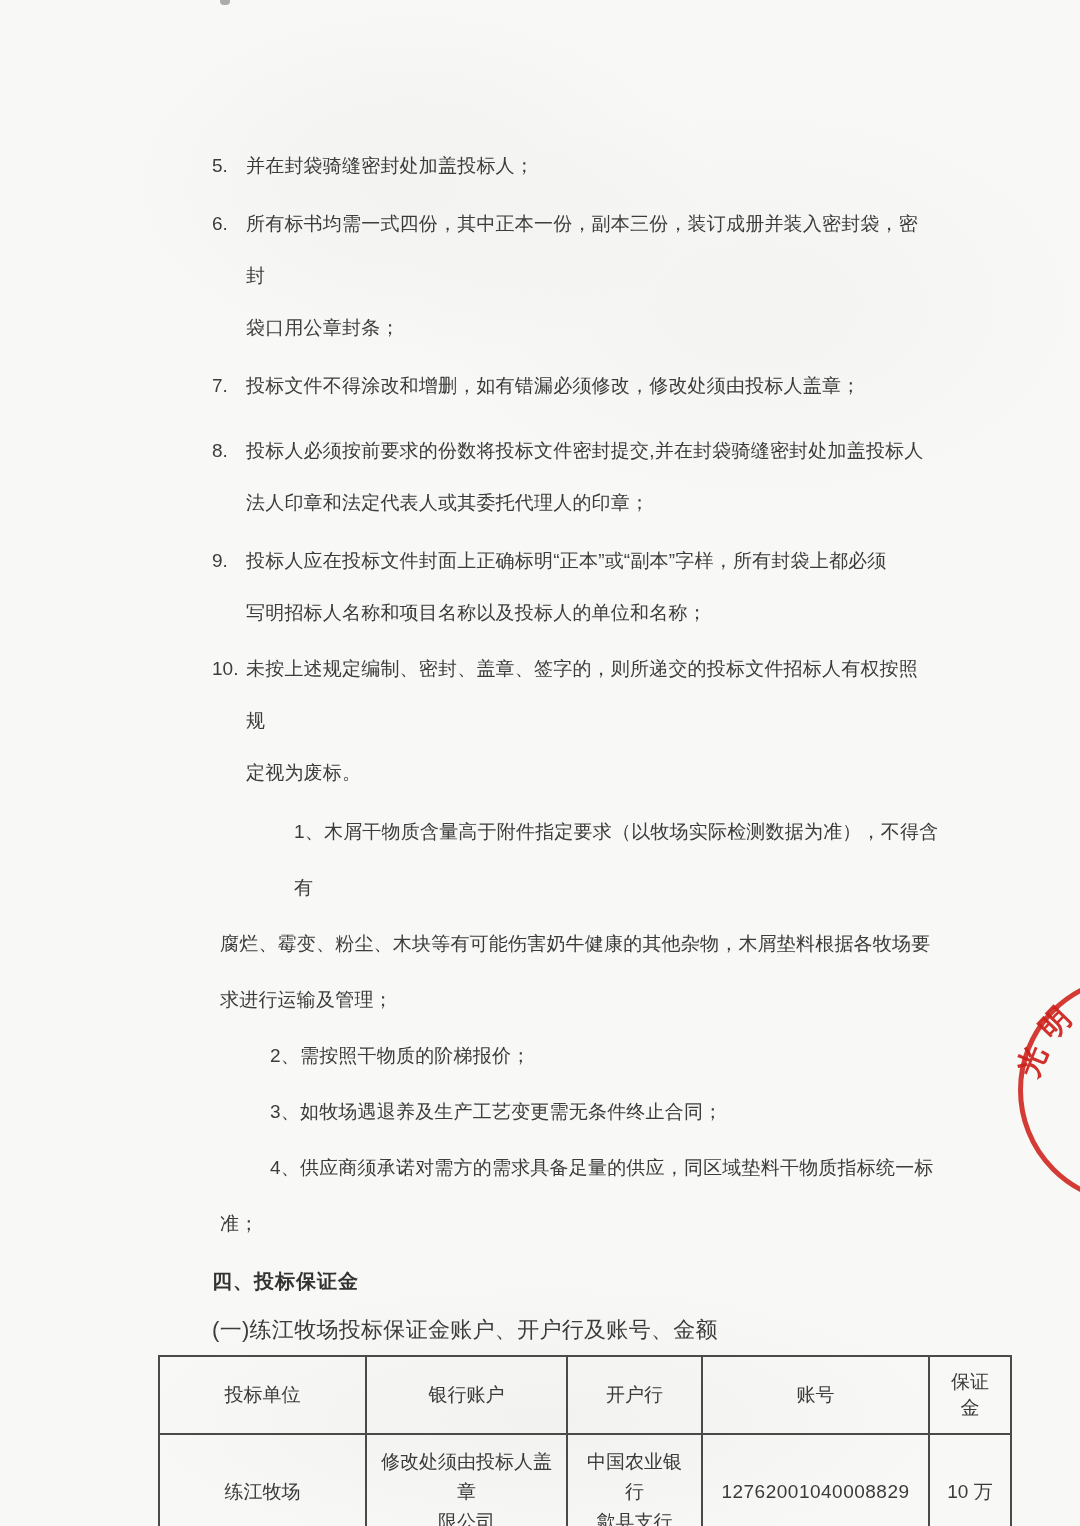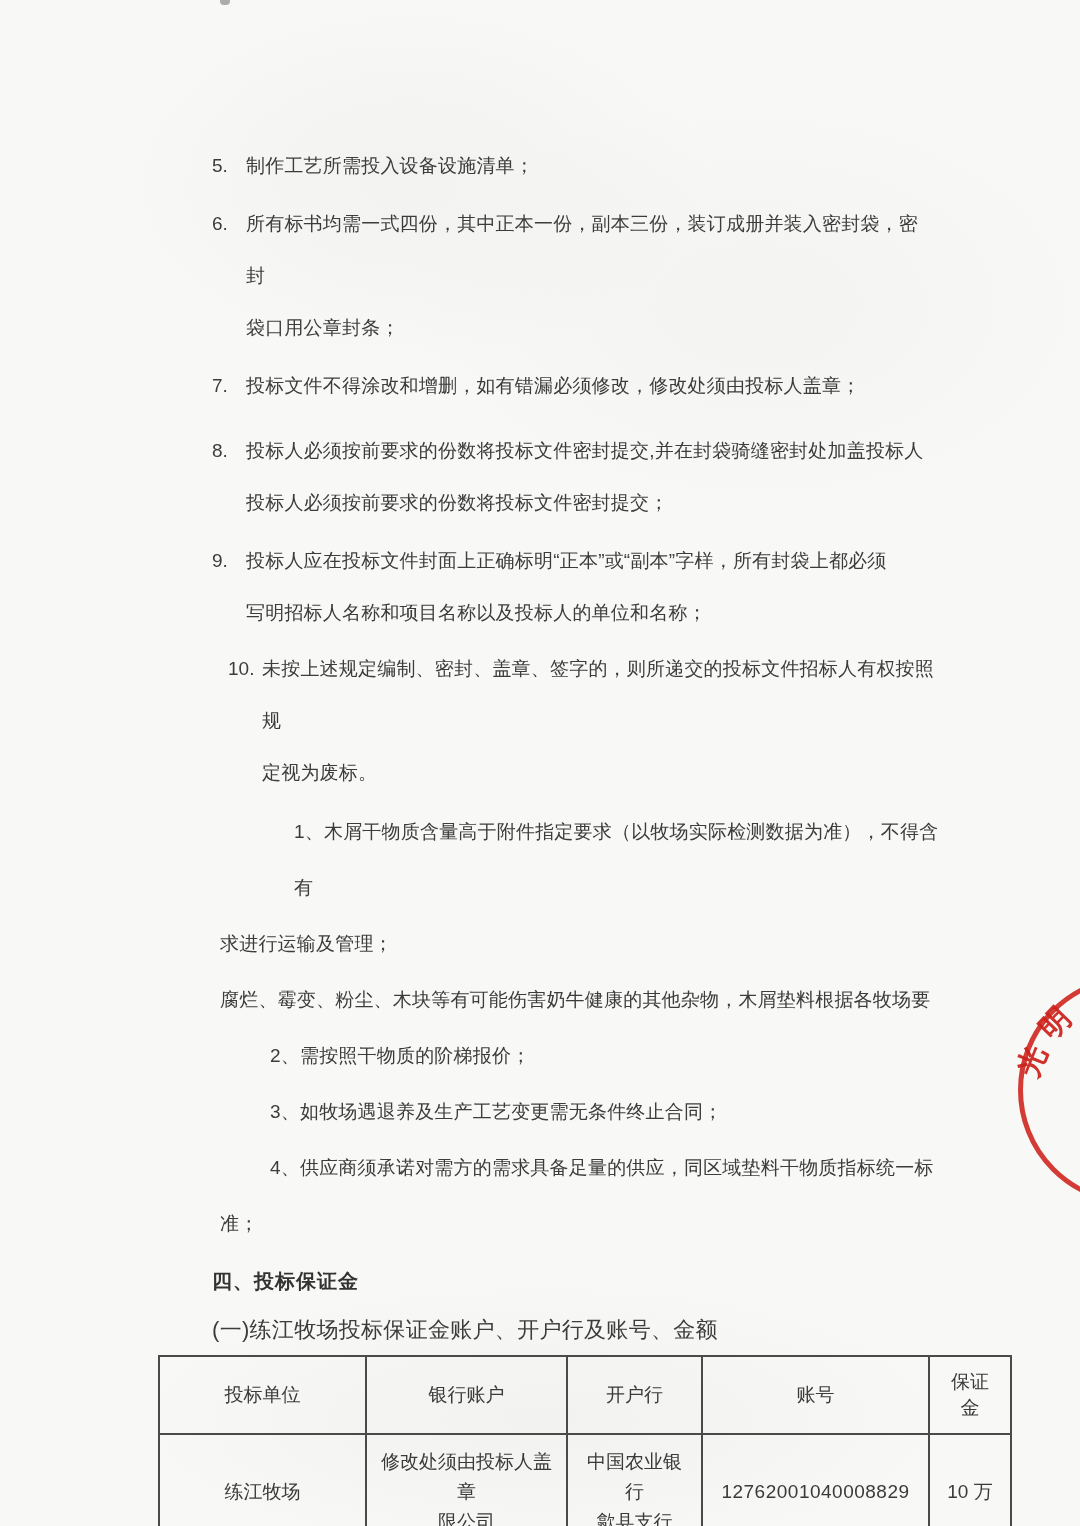--- a/index.html
+++ b/index.html
@@ -28,21 +28,21 @@
   .numlist { list-style: none; }
   .item { display: flex; font-size: 19px; }
   .item .num { width: 34px; flex-shrink: 0; line-height: 52px; }
   .item .itext { width: 690px; }
   .item .line { line-height: 52px; letter-spacing: 0.2px; }
   .it5  { margin-top: 140px; }
   .it6  { margin-top: 6px; }
   .it7  { margin-top: 6px; }
   .it8  { margin-top: 13px; }
   .it9  { margin-top: 6px; }
-  .it10 { margin-top: 4px; justify-content: flex-end; }
+  .it10 { margin-top: 4px; }
 
   .h-sec {
     font-size: 20px; font-weight: bold; color: #333;
     line-height: 52px; letter-spacing: 1px;
   }
   .h3 { margin-top: 11px; }
   .h4 { margin-top: 3px; }
 
   .para { font-size: 19px; }
   .para .line { line-height: 56px; letter-spacing: 0.2px; width: 726px; margin-left: 8px; }
@@ -86,41 +86,41 @@
 
 <div class="page">
   <div class="speck"></div>
 
   <div class="content">
 
     <ul class="numlist">
       <li class="item it5">
         <span class="num">5.</span>
         <div class="itext">
-          <div class="line">制作工艺所需投入设备设施清单；</div>
+          <div class="line">并在封袋骑缝密封处加盖投标人；</div>
         </div>
       </li>
       <li class="item it6">
         <span class="num">6.</span>
         <div class="itext">
           <div class="line">所有标书均需一式四份，其中正本一份，副本三份，装订成册并装入密封袋，密封</div>
           <div class="line">袋口用公章封条；</div>
         </div>
       </li>
       <li class="item it7">
         <span class="num">7.</span>
         <div class="itext">
           <div class="line">投标文件不得涂改和增删，如有错漏必须修改，修改处须由投标人盖章；</div>
         </div>
       </li>
       <li class="item it8">
         <span class="num">8.</span>
         <div class="itext">
           <div class="line">投标人必须按前要求的份数将投标文件密封提交,并在封袋骑缝密封处加盖投标人</div>
-          <div class="line">投标人必须按前要求的份数将投标文件密封提交；</div>
+          <div class="line">法人印章和法定代表人或其委托代理人的印章；</div>
         </div>
       </li>
       <li class="item it9">
         <span class="num">9.</span>
         <div class="itext">
           <div class="line">投标人应在投标文件封面上正确标明“正本”或“副本”字样，所有封袋上都必须</div>
           <div class="line">写明招标人名称和项目名称以及投标人的单位和名称；</div>
         </div>
       </li>
       <li class="item it10">
@@ -128,22 +128,22 @@
         <div class="itext">
           <div class="line">未按上述规定编制、密封、盖章、签字的，则所递交的投标文件招标人有权按照规</div>
           <div class="line">定视为废标。</div>
         </div>
       </li>
     </ul>
 
 
     <div class="para p1">
       <div class="line indent-lg">1、木屑干物质含量高于附件指定要求（以牧场实际检测数据为准），不得含有</div>
+      <div class="line">腐烂、霉变、粉尘、木块等有可能伤害奶牛健康的其他杂物，木屑垫料根据各牧场要</div>
       <div class="line">求进行运输及管理；</div>
-      <div class="line">腐烂、霉变、粉尘、木块等有可能伤害奶牛健康的其他杂物，木屑垫料根据各牧场要</div>
     </div>
     <div class="para">
       <div class="line indent">2、需按照干物质的阶梯报价；</div>
     </div>
     <div class="para">
       <div class="line indent">3、如牧场遇退养及生产工艺变更需无条件终止合同；</div>
     </div>
     <div class="para">
       <div class="line indent">4、供应商须承诺对需方的需求具备足量的供应，同区域垫料干物质指标统一标</div>
       <div class="line">准；</div>

